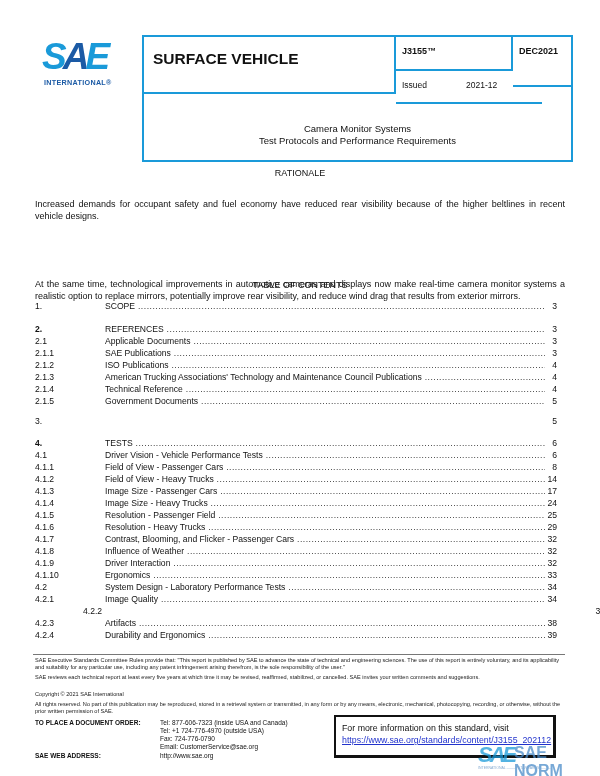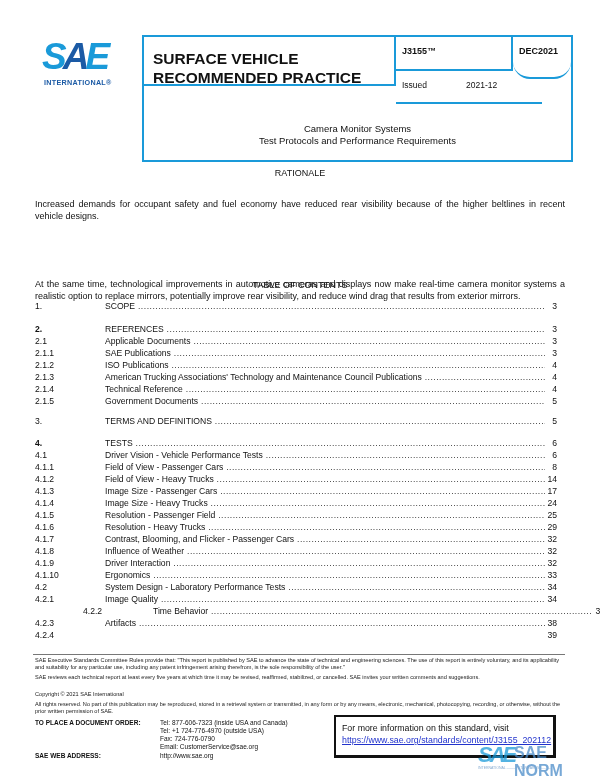--- a/index.html
+++ b/index.html
@@ -6,23 +6,23 @@
   body { width:600px; height:776px; position:relative; overflow:hidden; font-family:"Liberation Sans", sans-serif; color:#111; }
   .abs { position:absolute; }
   
   .logo { left:38px; top:38px; width:86px; height:50px; }
   .logo-letters { position:absolute; left:4px; top:0; font-family:"Liberation Sans", sans-serif; font-weight:bold; font-style:italic; font-size:37px; letter-spacing:-4px; color:#1a9ad9; line-height:38px; }
   .logo-letters .a { color:#1b5aa5; }
   .logo-sub { position:absolute; left:6px; top:40px; font-size:7.2px; font-weight:bold; color:#1b5aa5; letter-spacing:0.3px; }
   
   .hdr { left:142px; top:35px; width:431px; height:127px; border:2px solid #1a9ad9; box-sizing:border-box; }
   .cell { position:absolute; box-sizing:border-box; border-color:#1a9ad9; border-style:solid; border-width:0; }
-  .c-title { left:0; top:0; width:252px; height:49px; border-right-width:2px; border-bottom-width:2px; padding:12px 0 0 9px; font-size:15.5px; font-weight:bold; line-height:19px; }
+  .c-title { left:0; top:0; width:252px; height:57px; border-right-width:2px; border-bottom-width:2px; padding:12px 0 0 9px; font-size:15.5px; font-weight:bold; line-height:19px; }
   .c-doc { left:252px; top:0; width:117px; height:34px; border-right-width:2px; border-bottom-width:2px; padding:9px 0 0 6px; font-size:9px; font-weight:bold; }
-  .c-date { left:369px; top:0; width:58px; height:42px; border-bottom-width:2px; padding:9px 0 0 6px; font-size:9px; font-weight:bold;border-radius:17px; }
+  .c-date { left:369px; top:0; width:58px; height:50px; border-bottom-width:2px; padding:9px 0 0 6px; font-size:9px; font-weight:bold; }
   .c-issued { left:252px; top:34px; width:146px; height:33px; border-bottom-width:2px; padding:9px 0 0 6px; font-size:8.5px; }
   .c-issued .v { position:absolute; left:70px; top:9px; }
   .c-sub { left:0; top:67px; width:427px; height:56px; text-align:center; padding-top:19px; font-size:9.5px; line-height:12px; }
   
   .h-center { left:0; width:600px; text-align:center; font-size:9px; }
   .para { left:35px; width:530px; font-size:9px; line-height:11.5px; text-align:justify; }
   
   .toc { left:35px; width:522px; font-size:8.6px; }
   .toc-row { position:absolute; left:0; width:522px; height:12px; line-height:12px; }
   .toc-num { position:absolute; left:0; }
@@ -45,21 +45,20 @@
 <body>
 
 <div class="abs logo">
   <div class="logo-letters">S<span class="a">A</span>E</div>
   <div class="logo-sub">INTERNATIONAL®</div>
 </div>
 
 <div class="abs hdr">
   <div class="cell c-title">
     <div>SURFACE VEHICLE</div>
-    <div>RECOMMENDED PRACTICE</div>
   </div>
   <div class="cell c-doc">J3155™</div>
   <div class="cell c-date">DEC2021</div>
   <div class="cell c-issued">
     <span>Issued</span>
     <span class="v">2021-12</span>
   </div>
   <div class="cell c-sub">
     <div>Camera Monitor Systems</div>
     <div>Test Protocols and Performance Requirements</div>
@@ -107,21 +106,20 @@
       <span class="toc-title">Technical Reference</span>
       <span class="toc-page">4</span>
     </div>
   <div class="toc-row" style="top:395px;">
       <span class="toc-num">2.1.5</span>
       <span class="toc-title">Government Documents</span>
       <span class="toc-page">5</span>
     </div>
   <div class="toc-row" style="top:415px;">
       <span class="toc-num">3.</span>
-      <span class="toc-title">TERMS AND DEFINITIONS</span>
       <span class="toc-page">5</span>
     </div>
   <div class="toc-row" style="top:437px;">
       <span class="toc-num" style="font-weight:bold">4.</span>
       <span class="toc-title">TESTS</span>
       <span class="toc-page">6</span>
     </div>
   <div class="toc-row" style="top:449px;">
       <span class="toc-num">4.1</span>
       <span class="toc-title">Driver Vision - Vehicle Performance Tests</span>
@@ -182,30 +180,30 @@
       <span class="toc-title">System Design - Laboratory Performance Tests</span>
       <span class="toc-page">34</span>
     </div>
   <div class="toc-row" style="top:593px;">
       <span class="toc-num">4.2.1</span>
       <span class="toc-title">Image Quality</span>
       <span class="toc-page">34</span>
     </div>
   <div class="toc-row" style="top:605px;margin-left:48px;">
       <span class="toc-num">4.2.2</span>
-      <span class="toc-title">Time Behavior</span>
       <span class="toc-page">38</span>
     </div>
   <div class="toc-row" style="top:617px;">
       <span class="toc-num">4.2.3</span>
       <span class="toc-title">Artifacts</span>
       <span class="toc-page">38</span>
     </div>
   <div class="toc-row" style="top:629px;">
       <span class="toc-num">4.2.4</span>
+      <span class="toc-title">Durability and Ergonomics</span>
       <span class="toc-page">39</span>
     </div>
 </div>
 
 <div class="abs rule"></div>
 <div class="abs fine" style="top:657px;">SAE Executive Standards Committee Rules provide that: "This report is published by SAE to advance the state of technical and engineering sciences. The use of this report is entirely voluntary, and its applicability and suitability for any particular use, including any patent infringement arising therefrom, is the sole responsibility of the user."</div>
 <div class="abs fine" style="top:674px;">SAE reviews each technical report at least every five years at which time it may be revised, reaffirmed, stabilized, or cancelled. SAE invites your written comments and suggestions.</div>
 <div class="abs fine" style="top:691px;">Copyright © 2021 SAE International</div>
 <div class="abs fine" style="top:701px;">All rights reserved. No part of this publication may be reproduced, stored in a retrieval system or transmitted, in any form or by any means, electronic, mechanical, photocopying, recording, or otherwise, without the prior written permission of SAE.</div>
 

